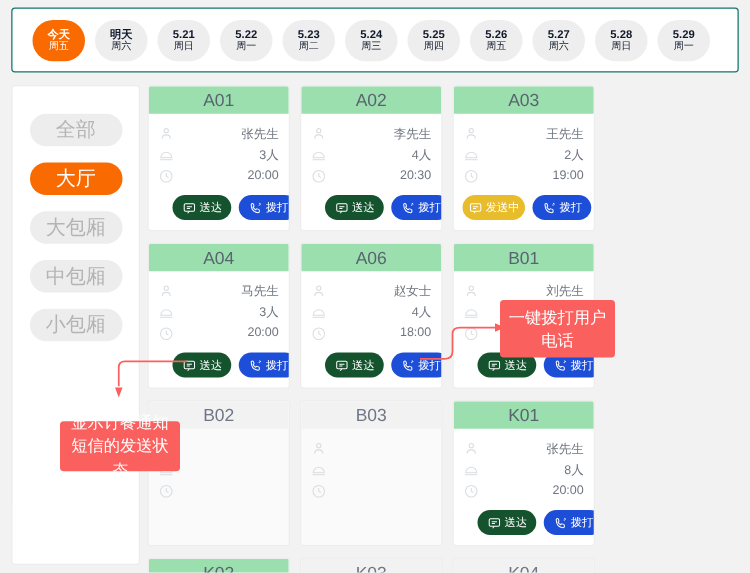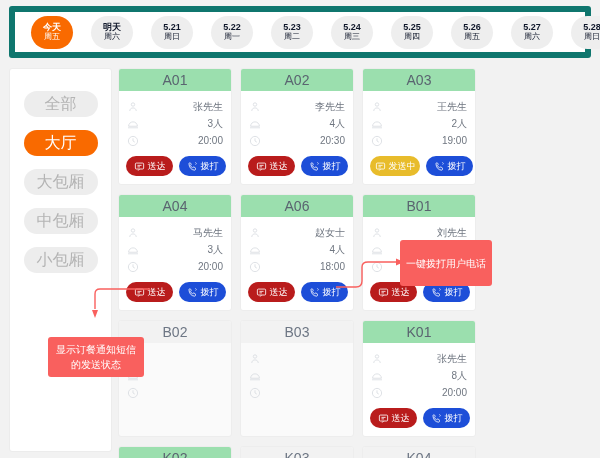--- a/index.html
+++ b/index.html
@@ -9,25 +9,25 @@
     font-family: "Liberation Sans", "DejaVu Sans", sans-serif;
     overflow: hidden;
   }
   #root { position: relative; width: 600px; height: 458px; }
 
   
   .datebar {
     position: absolute; left: 9px; top: 6px;
     width: 582px; height: 52px;
     background: #ffffff;
-    border: 6px solid #0f766e;
+    border: 1px solid #0f766e;
     border-radius: 3px;
     display: flex; align-items: center;
     padding-left: 16px;
-    gap: 18px;
+    gap: 8px;
   }
   .datechip {
     width: 42px; height: 33px;
     border-radius: 17px;
     background: #eeeeee;
     display: flex; flex-direction: column;
     align-items: center; justify-content: center;
     line-height: 1.12;
     color: #0f172a;
     flex: 0 0 auto;
@@ -96,33 +96,33 @@
   }
   .abtn {
     width: 47px; height: 20px;
     border-radius: 10px;
     display: flex; align-items: center; justify-content: center;
     gap: 3px;
     font-size: 9px; color: #ffffff;
     border: none;
   }
   .abtn svg { width: 11px; height: 11px; display: block; }
-  .abtn.send { background: #b91c1c; }
+  .abtn.send { background: #14532d; margin-left: 12px; }
   .abtn.sending { background: #e8bc2b; width: 50px; }
   .abtn.call { background: #1d4ed8; }
 
   
   .note {
     position: absolute;
     background: #f9605e;
     color: #ffffff;
     border-radius: 3px;
     display: flex; align-items: center; justify-content: center;
     text-align: center;
-    font-size: 10px;
+    font-size: 13px;
     line-height: 1.5;
     padding: 4px 6px;
     z-index: 20;
   }
   .note-left  { left: 48px; top: 313px; width: 96px; height: 40px; margin-top: 24px; }
   .note-right { left: 400px; top: 240px; width: 92px; height: 46px; }
 
   .conn { position: absolute; z-index: 19; pointer-events: none; }
   .conn-left  { left: 92px;  top: 285px; width: 60px; height: 34px; }
   .conn-right { left: 336px; top: 256px; width: 70px; height: 36px; }

